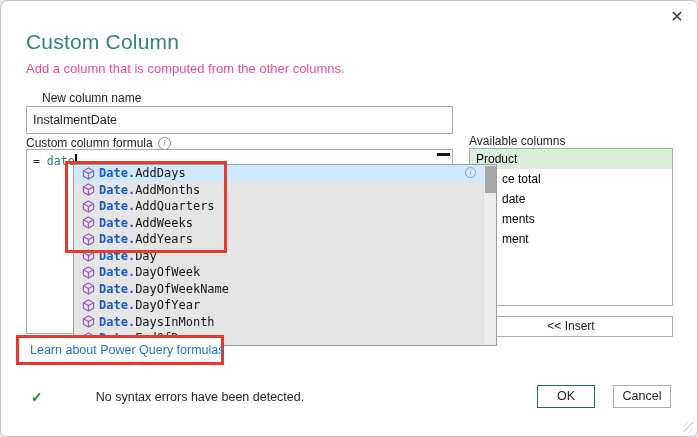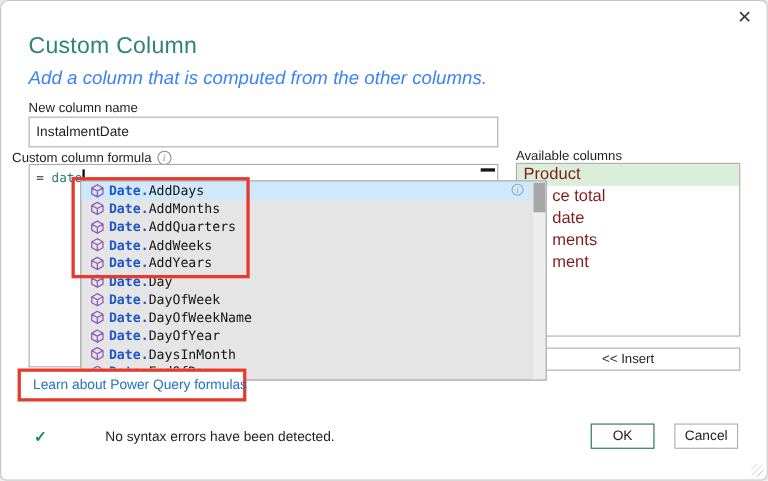--- a/index.html
+++ b/index.html
@@ -17,34 +17,34 @@
   .close-x {
     position: absolute; top: 6px; right: 10px; width: 20px; height: 20px;
     font-size: 16px; line-height: 20px; text-align: center; color: #3b3b3b;
     cursor: pointer; font-weight: 400;
   }
   .title {
     position: absolute; left: 25px; top: 29px;
     font-size: 21px; font-weight: 400; color: #2f8575; letter-spacing: 0.2px;
   }
   .subtitle {
-    position: absolute; left: 25px; top: 60px; font-size: 17px; color: #3b82f6; font-style: italic;
+    position: absolute; left: 25px; top: 60px; font-size: 13px; color: #ec4899;
   }
 
   
   .lbl { font-size: 12px; color: #1e1e1e; position: absolute; }
-  .lbl-name { left: 25px; top: 90px; }
+  .lbl-name { left: 41px; top: 90px; }
   .name-input {
     position: absolute; left: 25px; top: 105px; width: 427px; height: 28px;
     border: 1px solid #ababab; background: #fff; font-size: 12.5px;
     padding: 0 6px; font-family: "Liberation Sans", sans-serif; color: #1e1e1e;
   }
 
   
-  .lbl-formula { left: 10px; top: 135px; display: flex; align-items: center; gap: 5px; }
+  .lbl-formula { left: 25px; top: 135px; display: flex; align-items: center; gap: 5px; }
   .info-circ {
     display: inline-block; width: 13px; height: 13px; border: 1px solid #8a8a8a;
     border-radius: 50%; color: #8a8a8a; font-size: 9px; line-height: 11px;
     text-align: center; font-family: "Liberation Serif", serif; font-style: italic;
   }
   .formula-box {
     position: absolute; left: 25px; top: 148px; width: 427px; height: 185px;
     border: 1px solid #ababab; background: #fff;
   }
   .formula-line {
@@ -56,21 +56,21 @@
   .caret { display: inline-block; width: 1.5px; height: 13px; background: #000;
     vertical-align: -2px; margin-left: 0.5px; }
   .fx-dash { position: absolute; top: 3px; right: 2px; width: 13px; height: 3px; background: #161616; }
 
   
   .lbl-avail { left: 468px; top: 133px; }
   .listbox {
     position: absolute; left: 468px; top: 147px; width: 204px; height: 158px;
     border: 1px solid #ababab; background: #fff; z-index: 1; overflow: hidden;
   }
-  .lb-row { height: 20px; line-height: 20px; font-size: 15px; padding-left: 6px; color: #7f1d1d; }
+  .lb-row { height: 20px; line-height: 20px; font-size: 12px; padding-left: 6px; color: #000000; }
   .lb-row.selected { background: #daeeda; }
   .lb-row.frag { padding-left: 32px; }
   .insert-btn {
     position: absolute; left: 468px; top: 315px; width: 204px; height: 21px;
     border: 1px solid #ababab; background: #fff; font-size: 12px; color: #1e1e1e;
     text-align: center; line-height: 19px; z-index: 1; cursor: pointer;
     font-family: Liberation Sans, sans-serif;
   }
 
   

